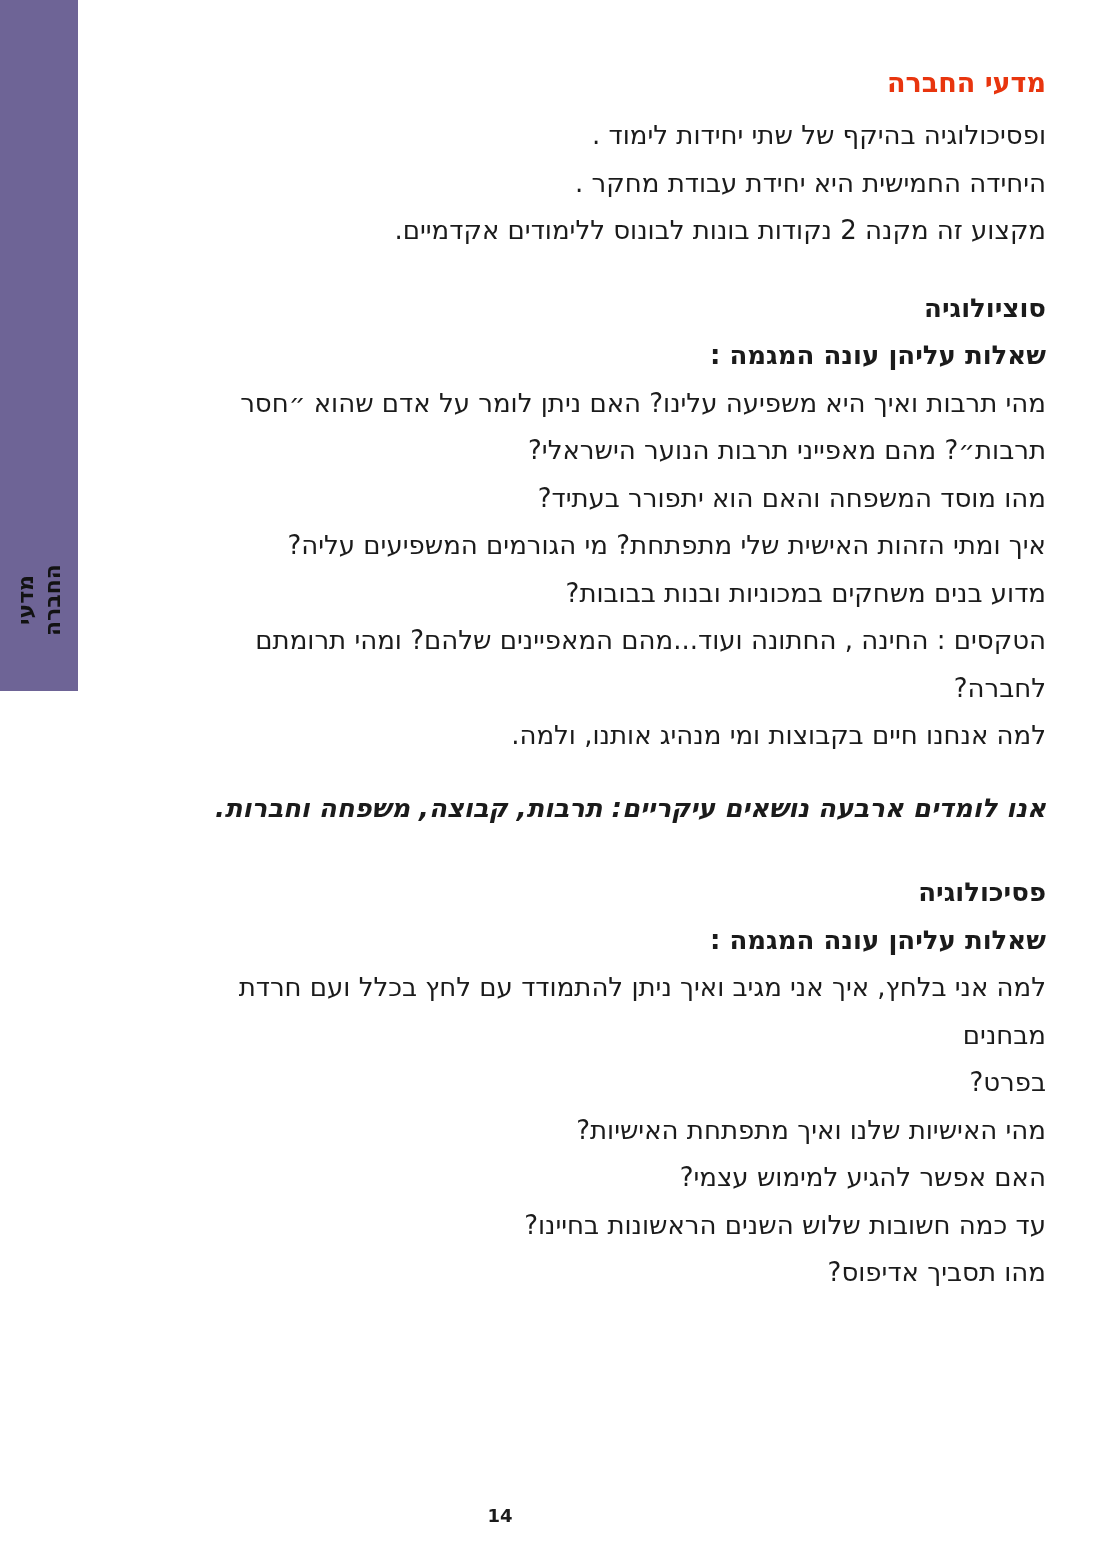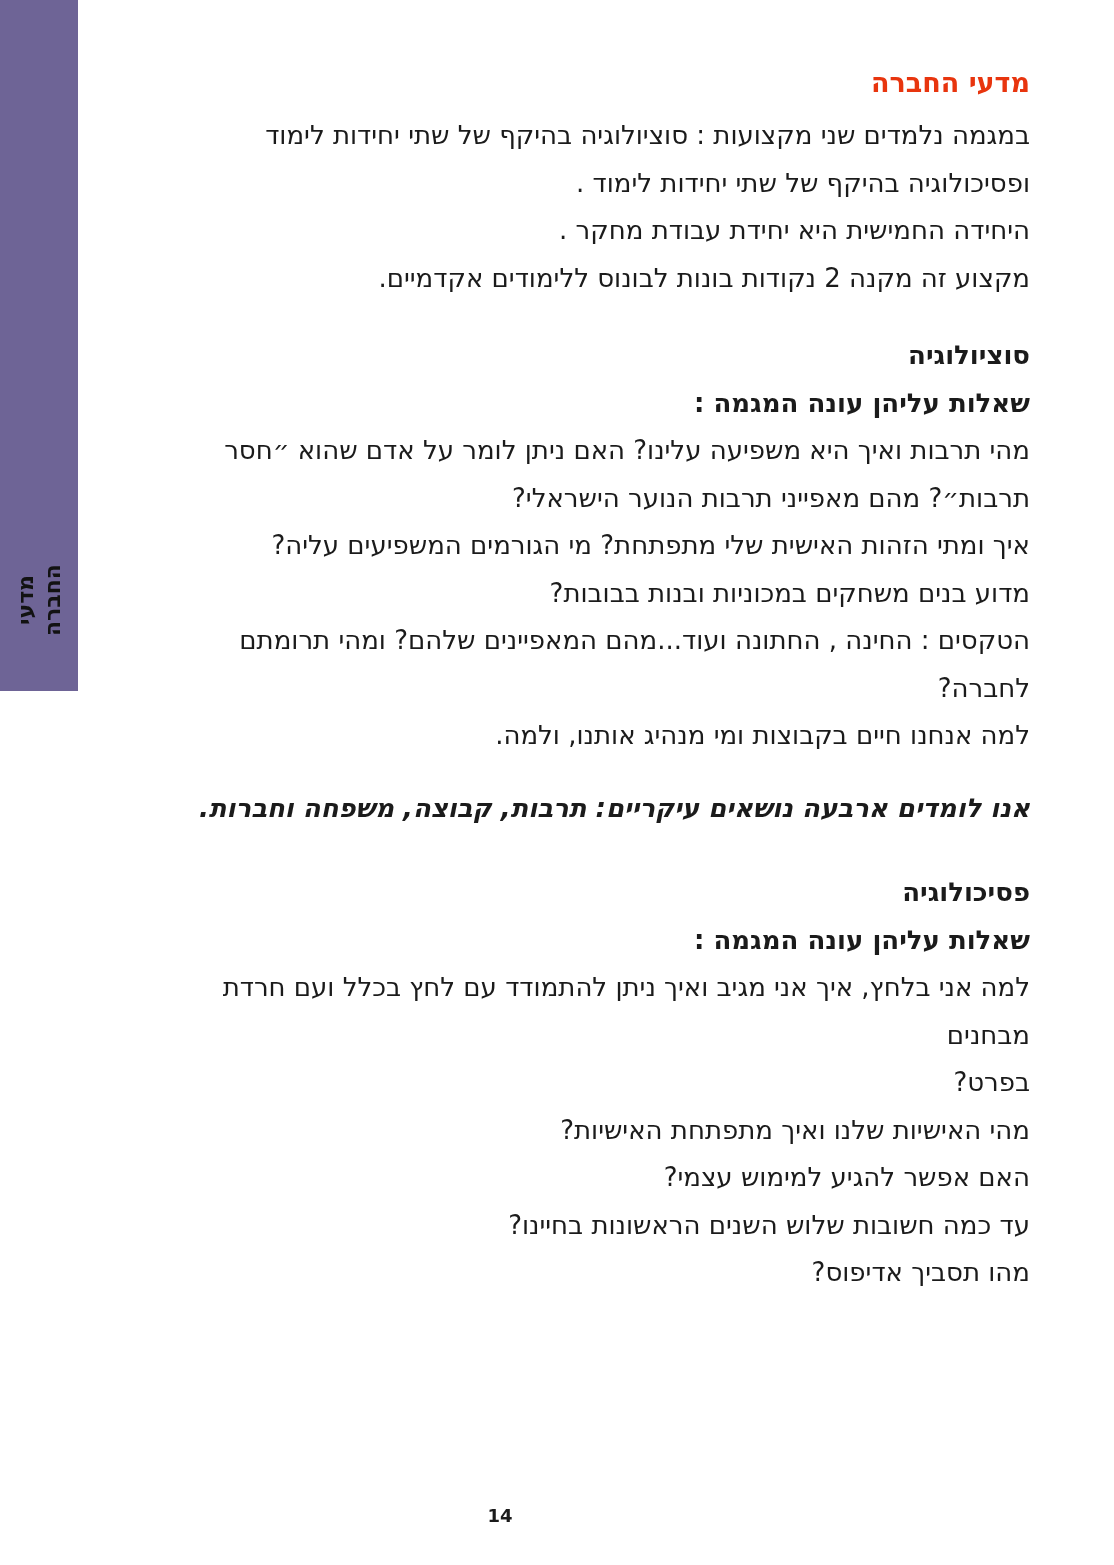--- a/index.html
+++ b/index.html
@@ -22,21 +22,21 @@
     width:160px;height:58px;
     transform:rotate(-90deg);
     display:flex;flex-direction:column;justify-content:center;
     text-align:center;
     direction:rtl;
     font-weight:bold;
     font-size:22px;line-height:27px;
     color:#121212;
   }
   .content{
-    position:absolute;top:0;right:84px;
+    position:absolute;top:0;right:68px;
     width:880px;
     direction:rtl;
     text-align:right;
     font-size:26px;
   }
   .title{
     margin:64px 0 0 0;
     font-size:27px;
     font-weight:bold;
     color:#e8350e;
@@ -66,31 +66,31 @@
       <span>מדעי</span>
       <span>החברה</span>
     </div>
   </aside>
 
   <main class="content">
 
     <h1 class="title">מדעי החברה</h1>
 
     <div class="intro">
-      <div class="tline">במגמה נלמדים שני מקצועות : סוציולוגיה בהיקף של שתי יחידות לימוד</div>
       <div class="tline">ופסיכולוגיה בהיקף של שתי יחידות לימוד .</div>
       <div class="tline">היחידה החמישית היא יחידת עבודת מחקר .</div>
       <div class="tline">מקצוע זה מקנה 2 נקודות בונות לבונוס ללימודים אקדמיים.</div>
     </div>
 
     <div class="section-soc">
       <div class="tline bold">סוציולוגיה</div>
       <div class="tline bold">שאלות עליהן עונה המגמה :</div>
       <div class="tline">מהי תרבות ואיך היא משפיעה עלינו? האם ניתן לומר על אדם שהוא ״חסר</div>
       <div class="tline">תרבות״? מהם מאפייני תרבות הנוער הישראלי?</div>
+      <div class="tline">מהו מוסד המשפחה והאם הוא יתפורר בעתיד?</div>
       <div class="tline">איך ומתי הזהות האישית שלי מתפתחת? מי הגורמים המשפיעים עליה?</div>
       <div class="tline">מדוע בנים משחקים במכוניות ובנות בבובות?</div>
       <div class="tline">הטקסים : החינה , החתונה ועוד...מהם המאפיינים שלהם? ומהי תרומתם לחברה?</div>
       <div class="tline">למה אנחנו חיים בקבוצות ומי מנהיג אותנו, ולמה.</div>
     </div>
 
     <div class="summary tline bold">אנו לומדים ארבעה נושאים עיקריים: תרבות, קבוצה, משפחה וחברות.</div>
 
     <div class="section-psy">
       <div class="tline bold">פסיכולוגיה</div>

